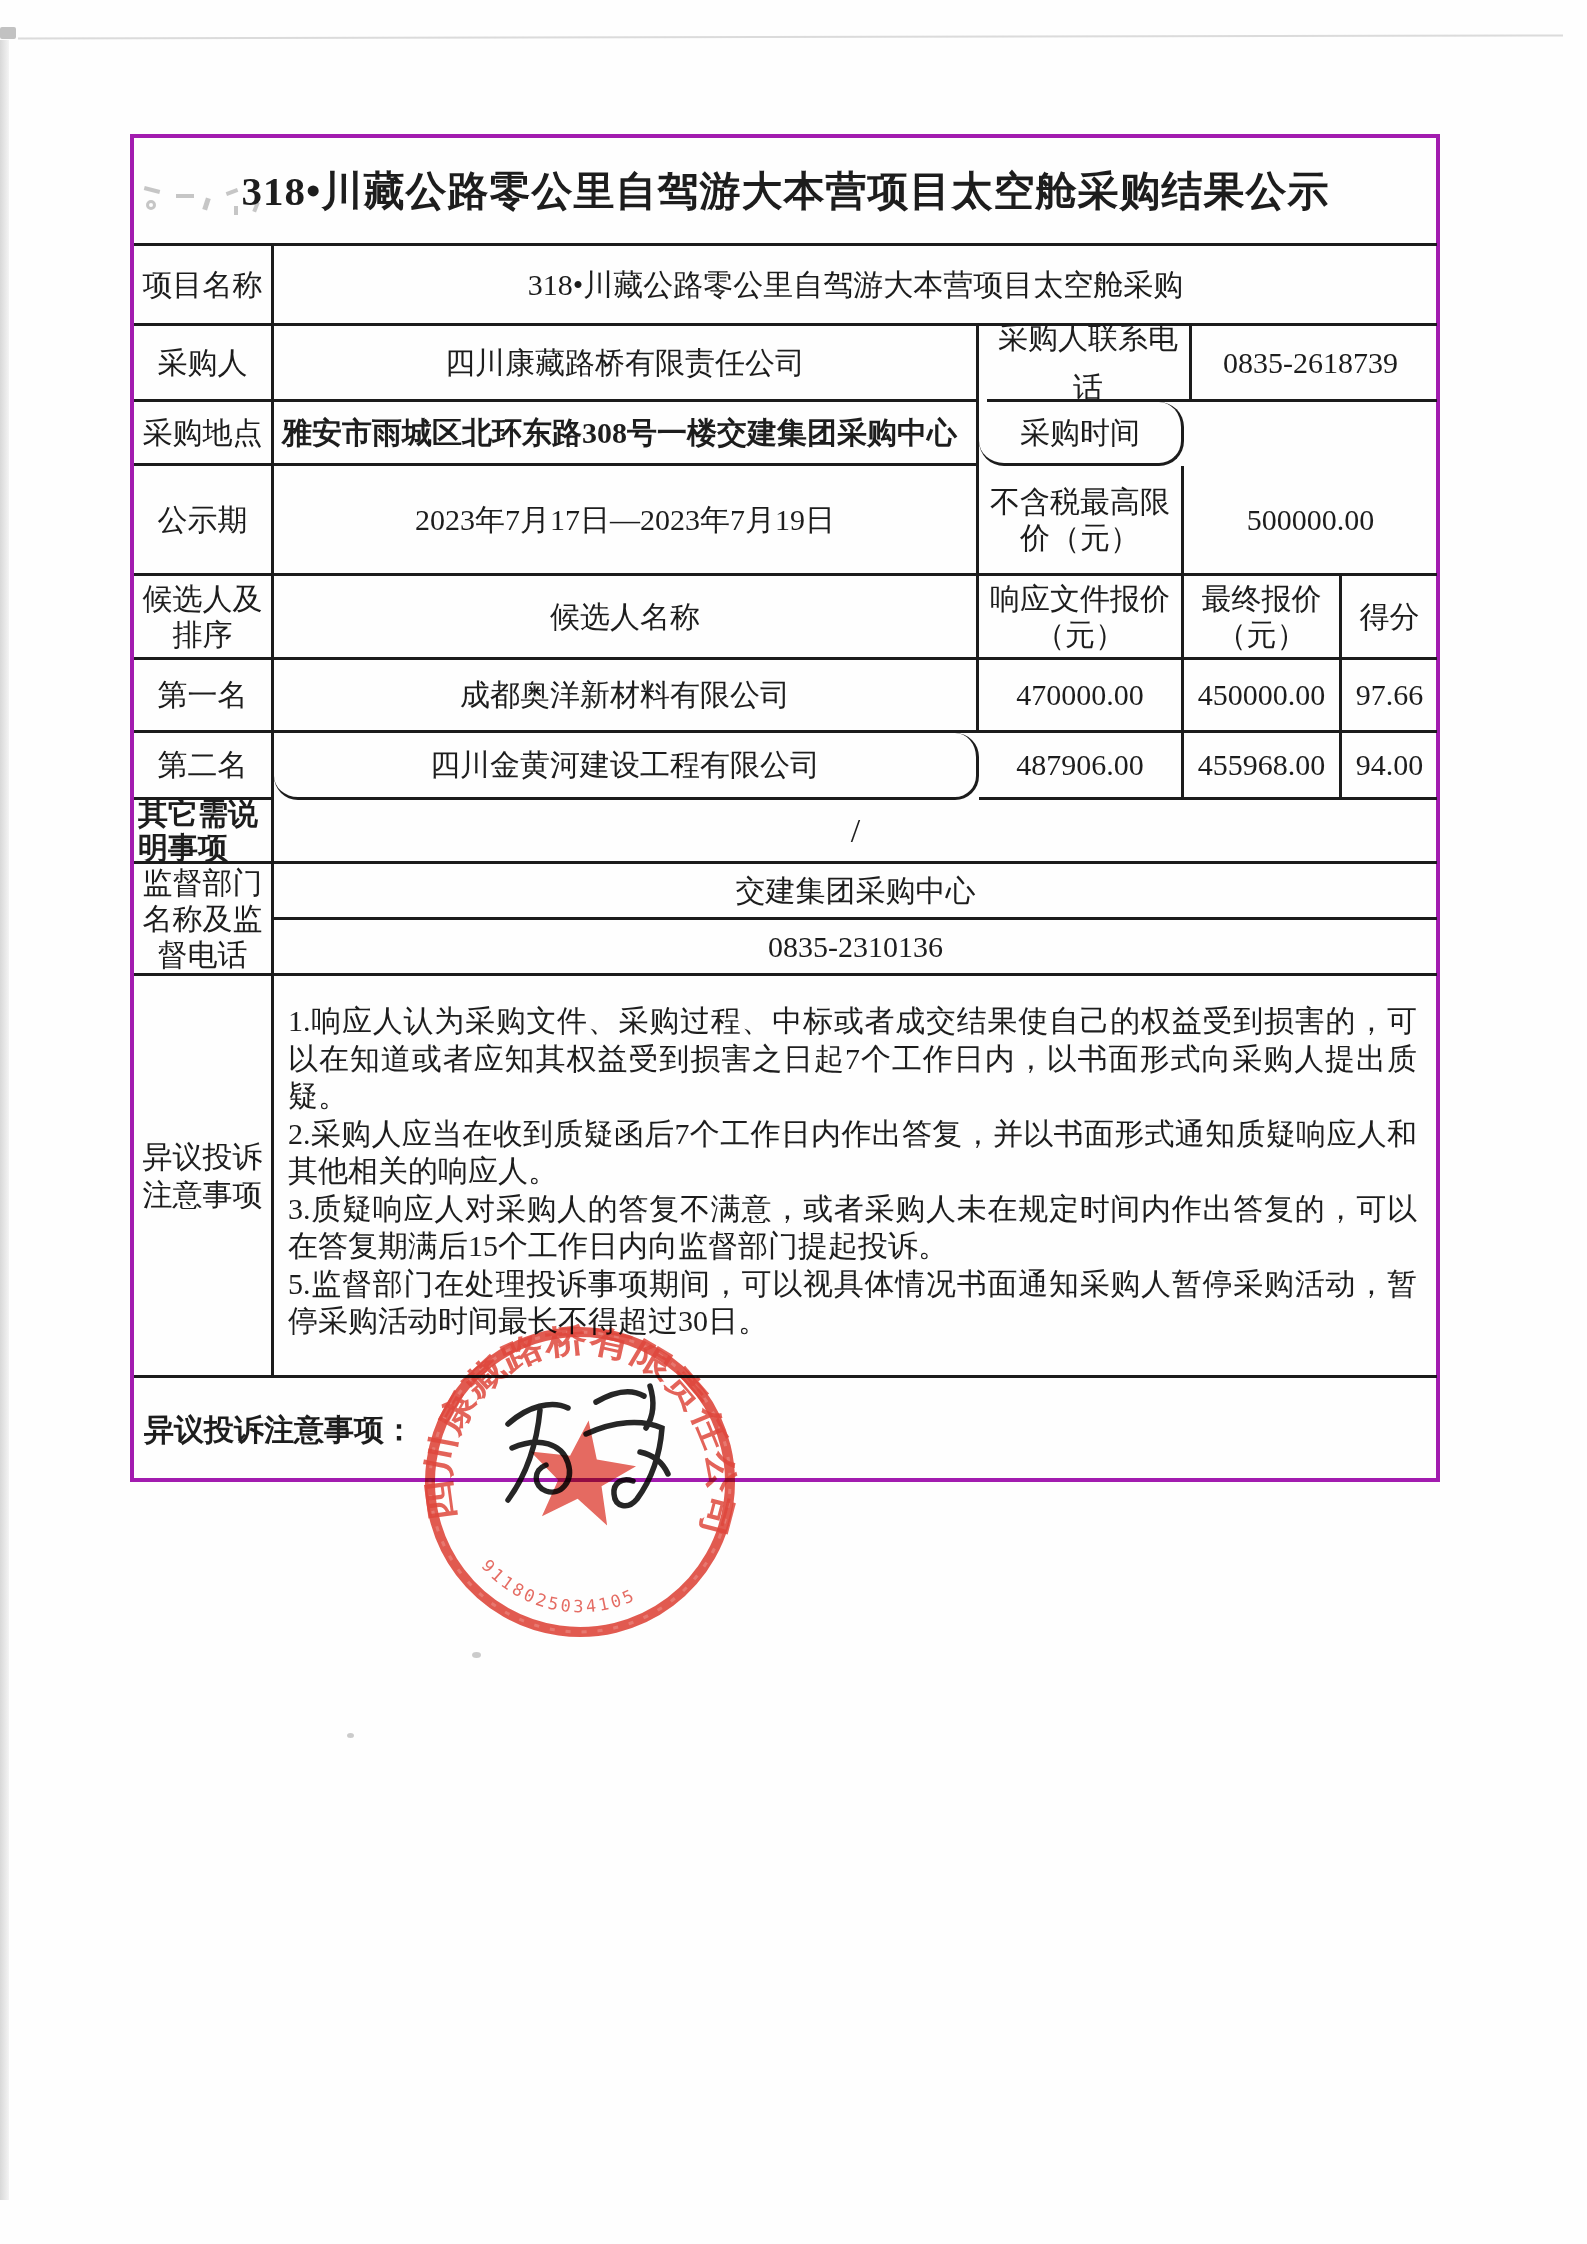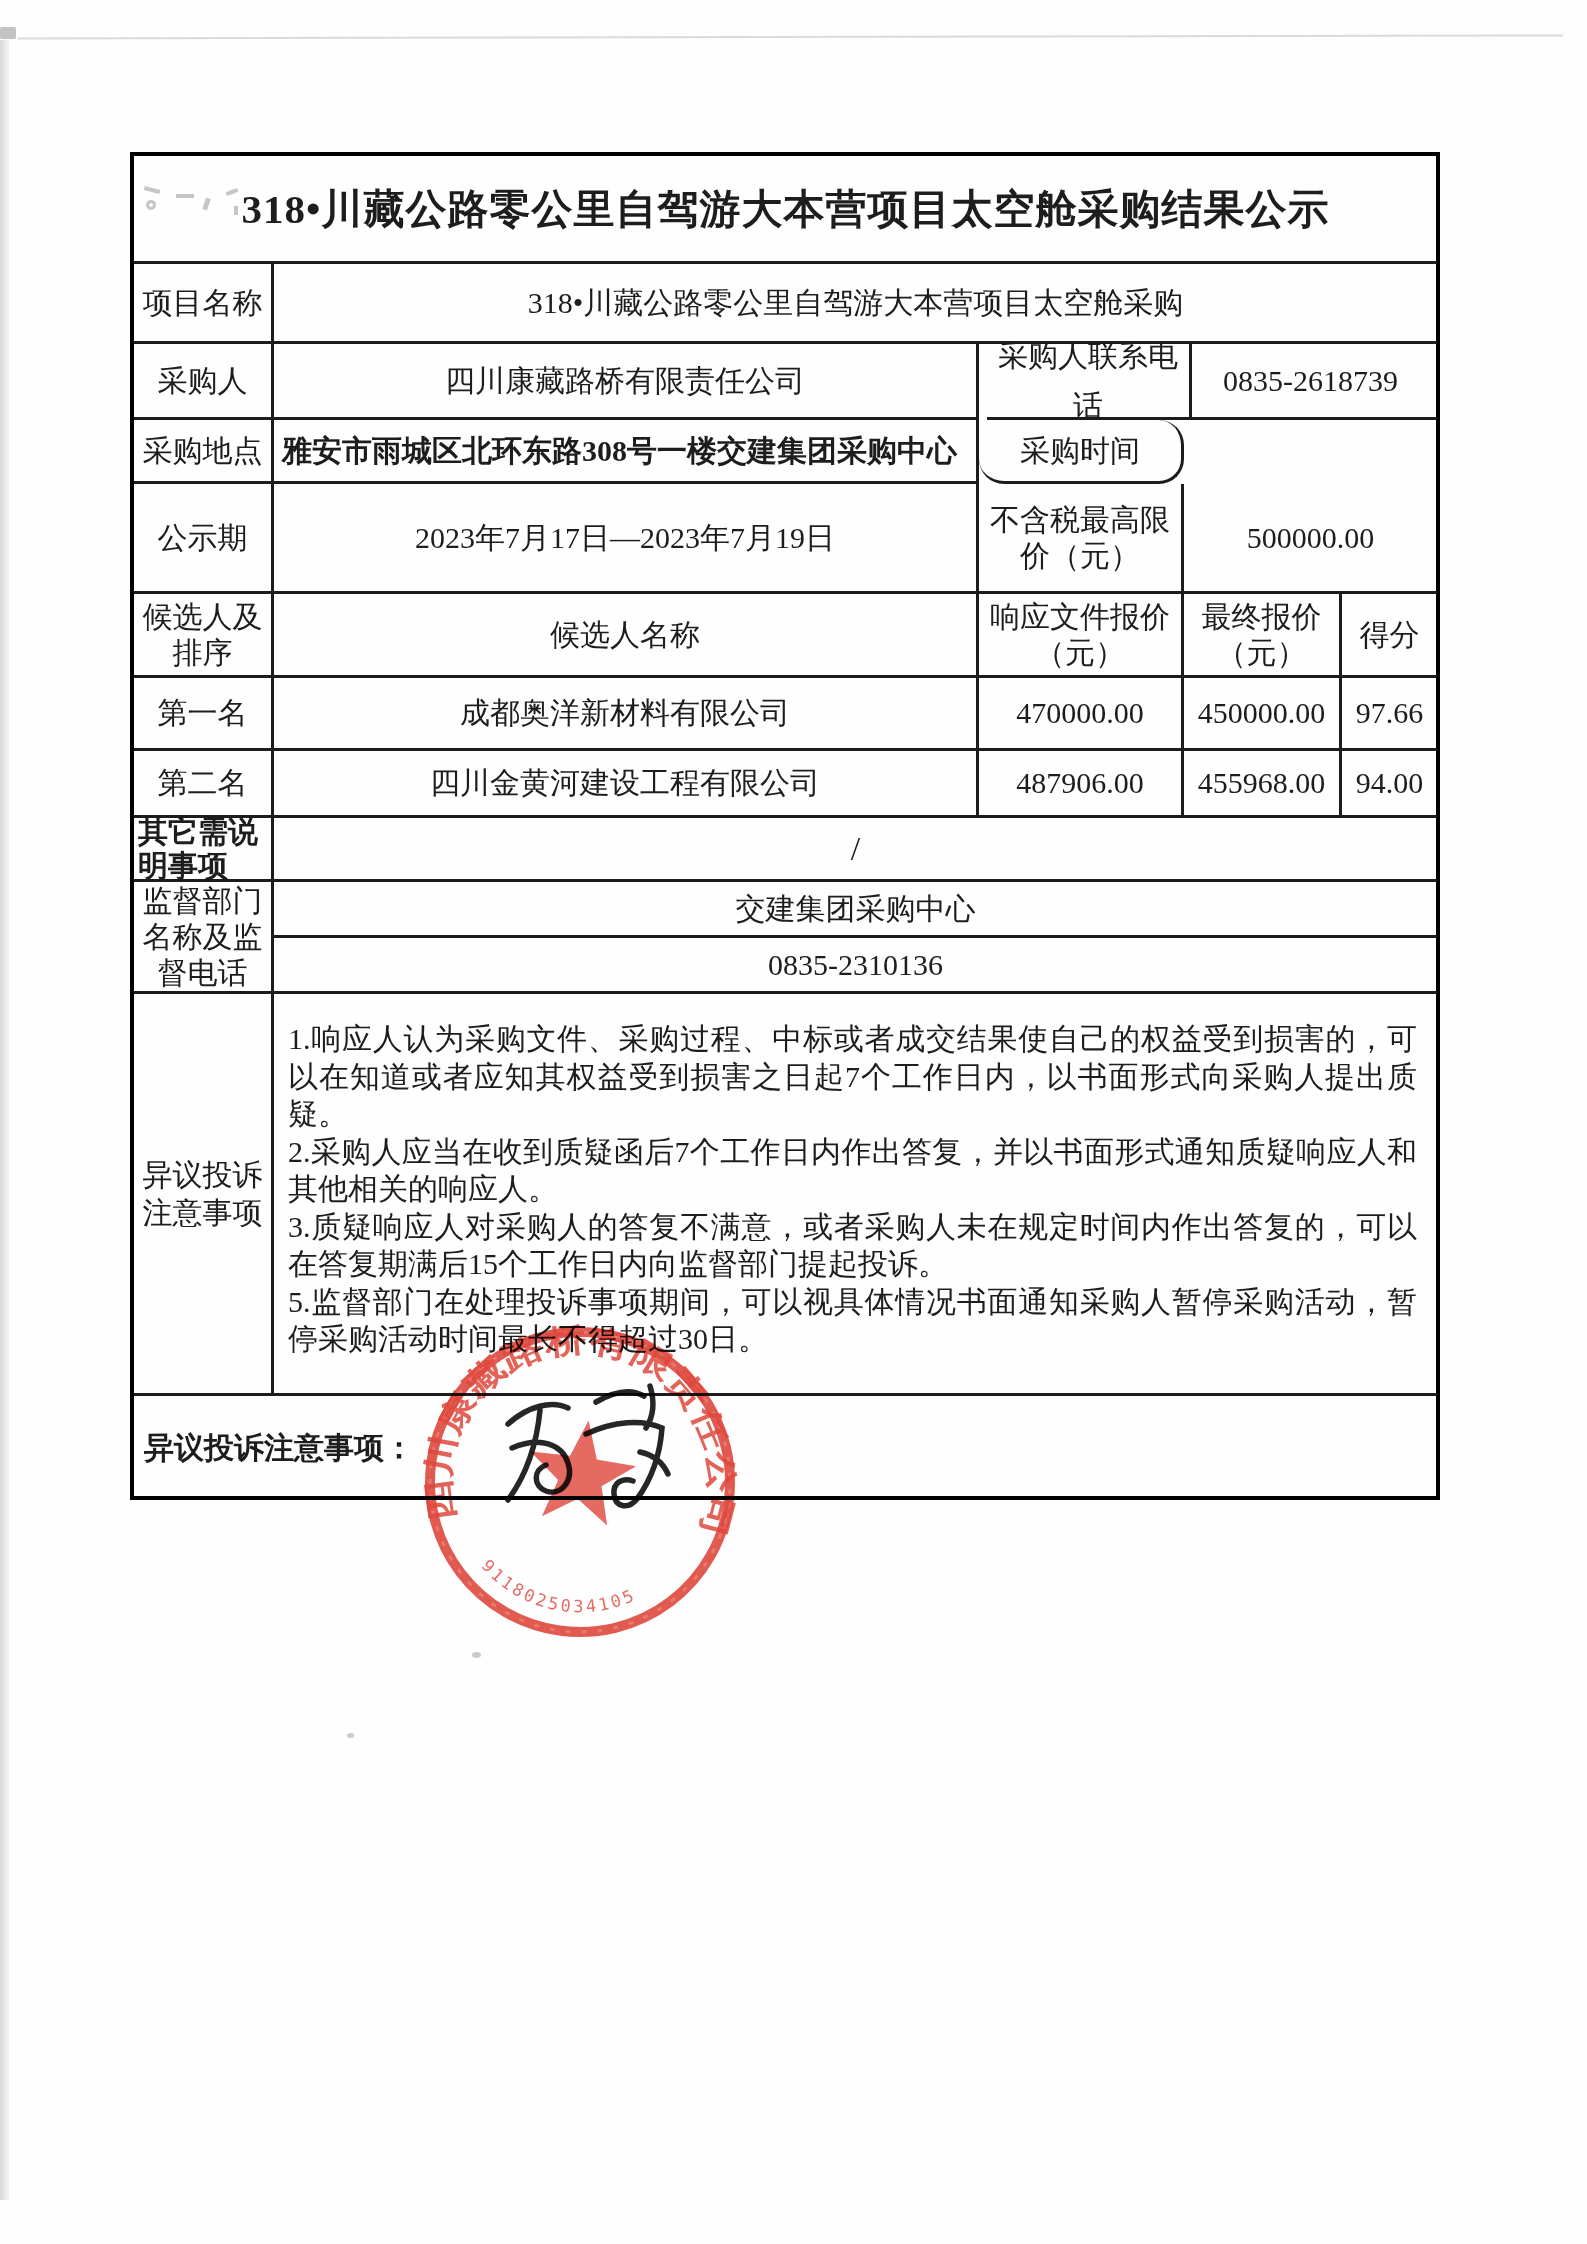--- a/index.html
+++ b/index.html
@@ -23,22 +23,22 @@
   .ghost-marks i:nth-child(1){ left:2px; top:6px; width:16px; height:4px; transform:rotate(14deg);}
   .ghost-marks i:nth-child(2){ left:4px; top:18px; width:10px; height:10px; border-radius:50%; background:transparent; border:3px solid #8f8f8f;}
   .ghost-marks i:nth-child(3){ left:34px; top:12px; width:18px; height:4px;}
   .ghost-marks i:nth-child(4){ left:62px; top:16px; width:5px; height:12px; transform:rotate(18deg);}
   .ghost-marks i:nth-child(5){ left:84px; top:8px; width:12px; height:4px; transform:rotate(-20deg);}
   .ghost-marks i:nth-child(6){ left:92px; top:24px; width:4px; height:9px;}
   .ghost-marks i:nth-child(7){ left:112px; top:20px; width:4px; height:10px; transform:rotate(22deg);}
   .speck { position:absolute; background:#b5b5b5; border-radius:50%; opacity:.7; }
 
   
-  .doc-table { position:absolute; left:130px; top:152px; width:1310px; height:1348px;
-    border:4px solid #000000; }
+  .doc-table { position:absolute; left:130px; top:134px; width:1310px; height:1348px;
+    border:4px solid #a21caf; }
   .cell { position:absolute; border-right:3px solid #1c1c1c; border-bottom:3px solid #1c1c1c;
     display:flex; align-items:center; justify-content:center; text-align:center;
     font-size:30px; line-height:38px; padding:2px 6px; }
   .cell.last-col { border-right:none; }
   .cell.last-row { border-bottom:none; }
   .cell.left { justify-content:flex-start; text-align:left; padding-left:8px;font-weight:bold; }
   .title-cell { font-size:41px; font-weight:bold; letter-spacing:1px; line-height:48px; }
   .notes-cell { align-items:flex-start; justify-content:flex-start; text-align:left;
     padding:26px 20px 0 14px; }
   .notes-cell .item { display:block; font-size:30px; line-height:37.5px; text-align:justify; }
@@ -95,21 +95,21 @@
   <div class="cell" style="left:1050px; top:438px; width:158px; height:84px; line-height:36px;">最终报价（元）</div>
   <div class="cell last-col" style="left:1208px; top:438px; width:95px; height:84px;">得分</div>
 
   <div class="cell" style="left:0; top:522px; width:140px; height:73px;">第一名</div>
   <div class="cell" style="left:140px; top:522px; width:705px; height:73px;">成都奥洋新材料有限公司</div>
   <div class="cell" style="left:845px; top:522px; width:205px; height:73px;">470000.00</div>
   <div class="cell" style="left:1050px; top:522px; width:158px; height:73px;">450000.00</div>
   <div class="cell last-col" style="left:1208px; top:522px; width:95px; height:73px;">97.66</div>
 
   <div class="cell" style="left:0; top:595px; width:140px; height:67px;">第二名</div>
-  <div class="cell" style="left:140px; top:595px; width:705px; height:67px;">四川金黄河建设工程有限公司</div>
+  <div class="cell" style="left:140px; top:595px; width:705px; height:67px;border-radius:24px;">四川金黄河建设工程有限公司</div>
   <div class="cell" style="left:845px; top:595px; width:205px; height:67px;">487906.00</div>
   <div class="cell" style="left:1050px; top:595px; width:158px; height:67px;">455968.00</div>
   <div class="cell last-col" style="left:1208px; top:595px; width:95px; height:67px;">94.00</div>
 
   <div class="cell left" style="left:0; top:662px; width:140px; height:64px; line-height:34px; padding-left:4px;">其它需说明事项</div>
   <div class="cell last-col slash-cell" style="left:140px; top:662px; width:1163px; height:64px;">/</div>
 
   <div class="cell" style="left:0; top:726px; width:140px; height:112px; line-height:36px;">监督部门名称及监督电话</div>
   <div class="cell last-col" style="left:140px; top:726px; width:1163px; height:56px;">交建集团采购中心</div>
   <div class="cell last-col" style="left:140px; top:782px; width:1163px; height:56px;">0835-2310136</div>

